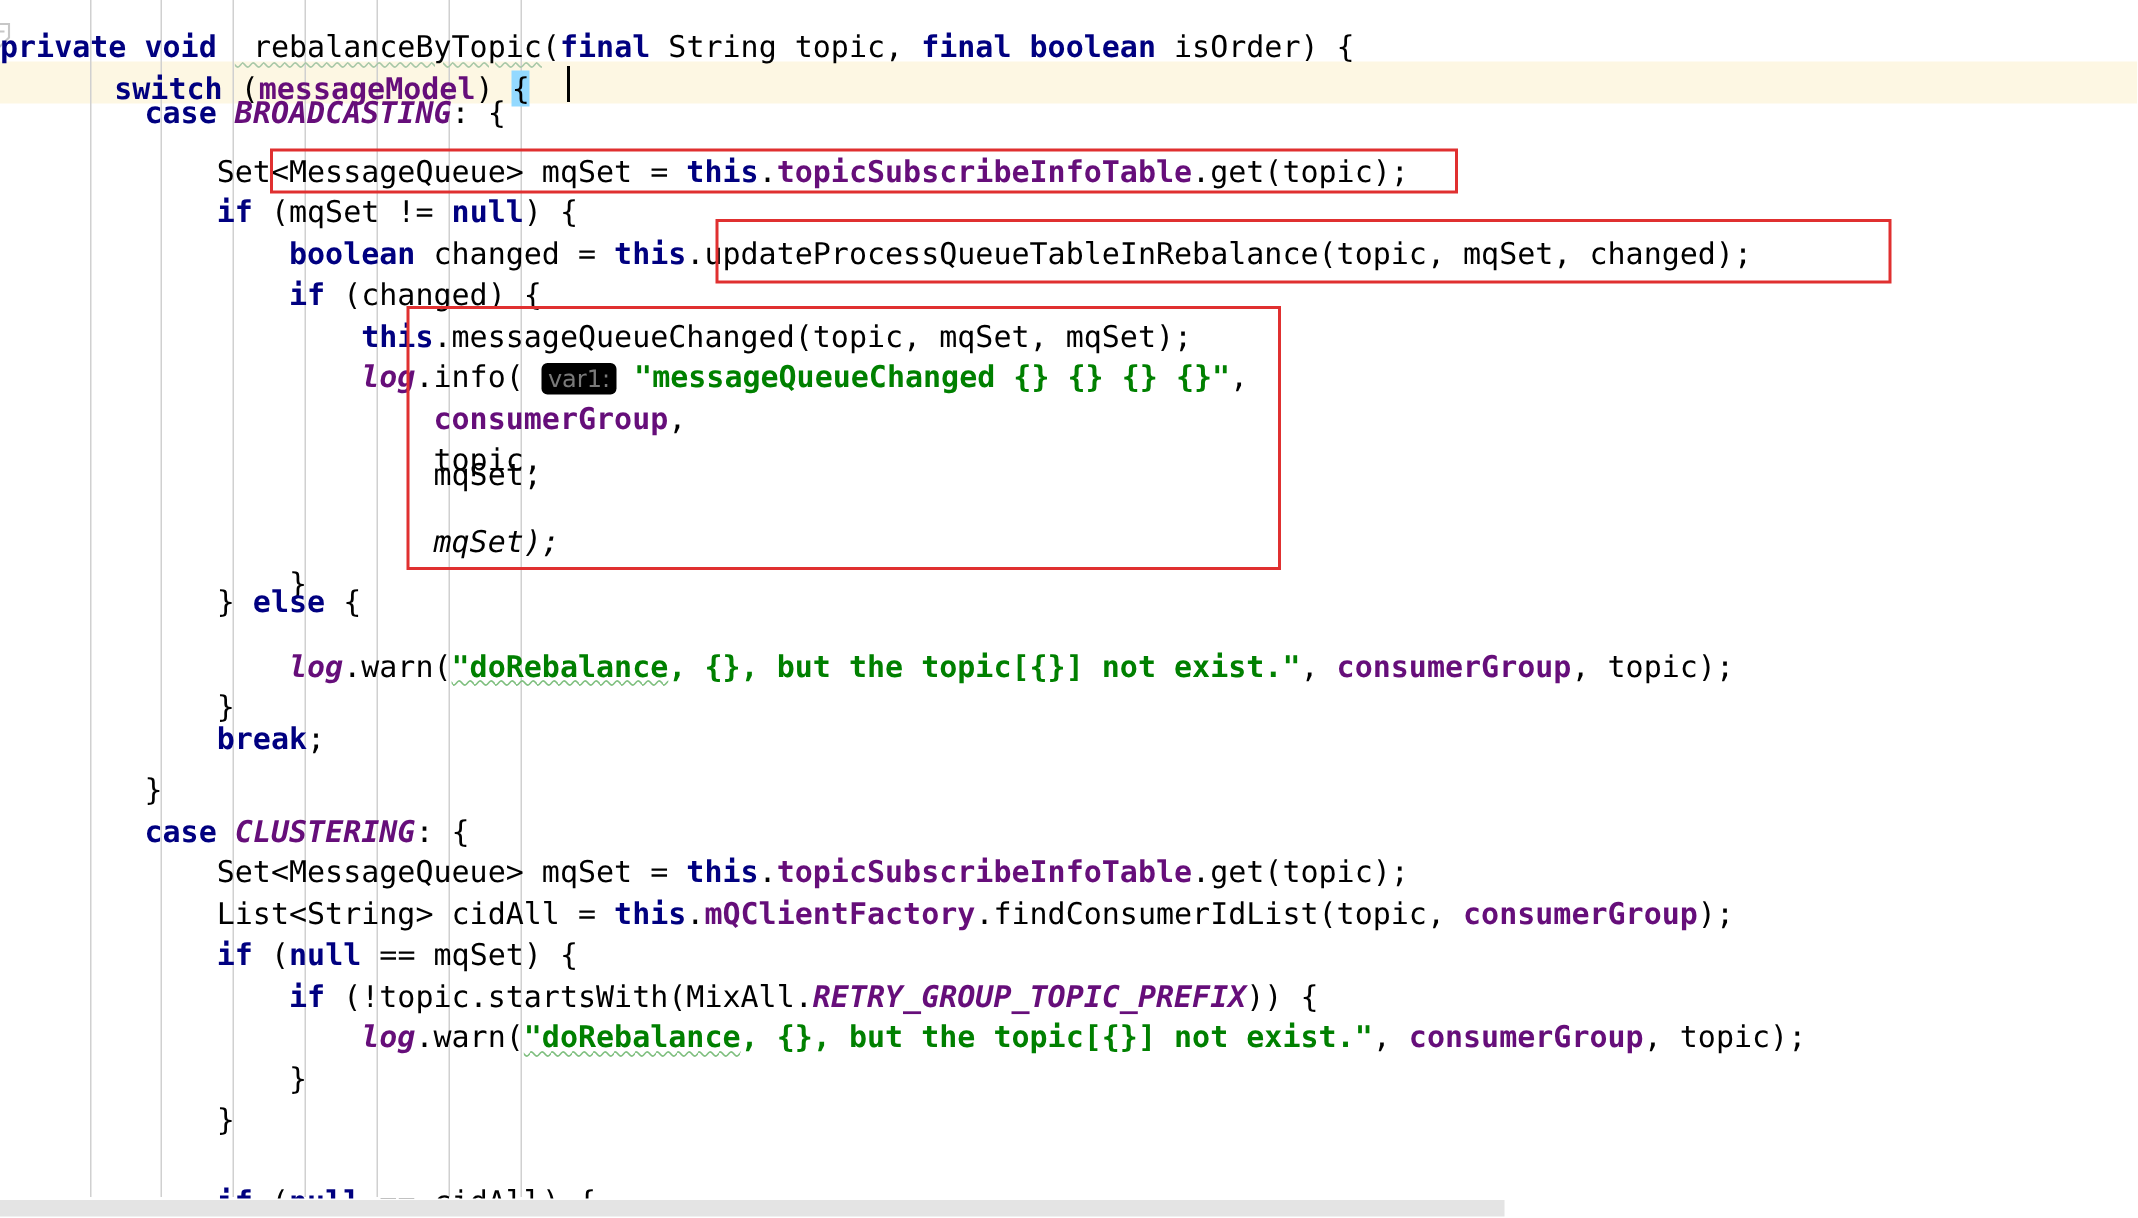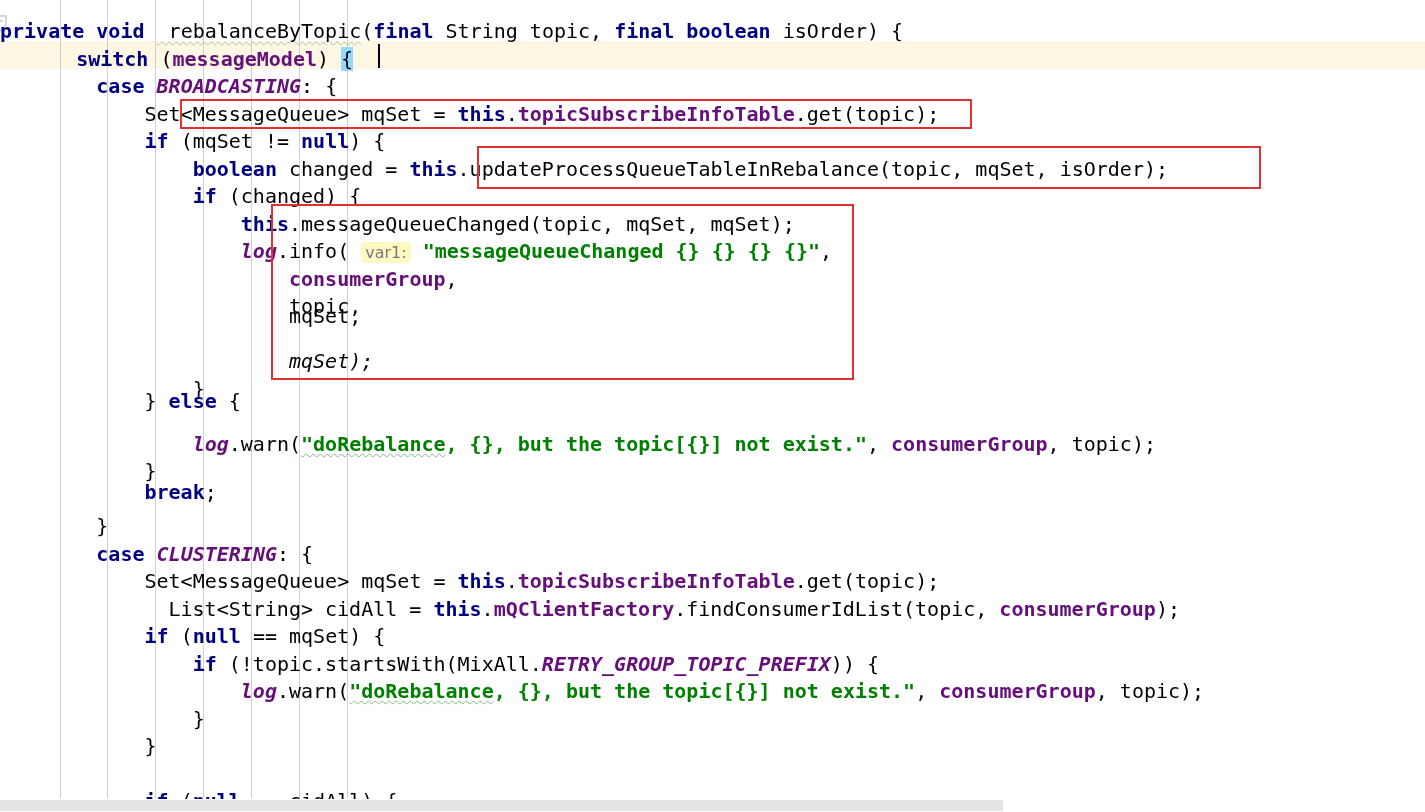--- a/index.html
+++ b/index.html
@@ -89,21 +89,21 @@
     background: #93d9ff;
   }
   .caret {
     position: absolute;
     width: 2px;
     background: #000000;
   }
 
   
   .inlay {
-    background: #fef9c3;
+    background: #000000;
     color: #7a7a7a;
     font-weight: normal;
     font-size: 16px;
     border-radius: 4px;
     padding: 1px 4px 1px 4px;
     font-family: "DejaVu Sans", "Liberation Sans", sans-serif;
   }
 
   
   .hl-box {
@@ -150,40 +150,40 @@
   <div class="gutter-icon">
     <svg viewBox="0 0 16 18" width="16" height="18" aria-hidden="true">
       <path d="M1 1 H13 L13 10 L7 16 L1 16 Z" fill="#ffffff" stroke="#9a9a9a" stroke-width="1.4"></path>
       <path d="M4 6 H10" stroke="#9a9a9a" stroke-width="1.4"></path>
     </svg>
   </div>
 
   <div class="code-layer" id="code-layer">
       <div class="line" style="top: 18px;"><span class="kw">private void </span><span class="plain typo"> rebalanceByTopic</span><span class="plain">(</span><span class="kw">final </span><span class="plain">String topic, </span><span class="kw">final boolean </span><span class="plain">isOrder) {</span></div>
       <div class="line" style="top: 46px; margin-left: 28px;"><span class="kw">    switch </span><span class="plain">(</span><span class="field">messageModel</span><span class="plain">) </span><span class="plain brace-hl">{</span></div>
-      <div class="line" style="top: 73px;"><span class="kw">        case </span><span class="stat">BROADCASTING</span><span class="plain">: {</span></div>
+      <div class="line" style="top: 62px;"><span class="kw">        case </span><span class="stat">BROADCASTING</span><span class="plain">: {</span></div>
       <div class="line" style="top: 101px;"><span class="plain">            Set&lt;MessageQueue&gt; mqSet = </span><span class="kw">this</span><span class="plain">.</span><span class="field">topicSubscribeInfoTable</span><span class="plain">.get(topic);</span></div>
       <div class="line" style="top: 128px;"><span class="kw">            if </span><span class="plain">(mqSet != </span><span class="kw">null</span><span class="plain">) {</span></div>
-      <div class="line" style="top: 156px;"><span class="kw">                boolean </span><span class="plain">changed = </span><span class="kw">this</span><span class="plain">.updateProcessQueueTableInRebalance(topic, mqSet, isOrder);</span></div>
+      <div class="line" style="top: 156px;"><span class="kw">                boolean </span><span class="plain">changed = </span><span class="kw">this</span><span class="plain">.updateProcessQueueTableInRebalance(topic, mqSet, changed);</span></div>
       <div class="line" style="top: 183px;"><span class="kw">                if </span><span class="plain">(changed) {</span></div>
       <div class="line" style="top: 211px;"><span class="kw">                    this</span><span class="plain">.messageQueueChanged(topic, mqSet, mqSet);</span></div>
       <div class="line" style="top: 238px;"><span class="stat">                    log</span><span class="plain">.info( </span><span class="inlay">var1:</span><span class="str"> "messageQueueChanged {} {} {} {}"</span><span class="plain">,</span></div>
       <div class="line" style="top: 266px;"><span class="field">                        consumerGroup</span><span class="plain">,</span></div>
       <div class="line" style="top: 293px;"><span class="plain">                        topic,</span></div>
       <div class="line" style="top: 303px;"><span class="plain">                        mqSet,</span></div>
       <div class="line" style="top: 348px; font-style: italic;"><span class="plain">                        mqSet);</span></div>
       <div class="line" style="top: 376px;"><span class="plain">                }</span></div>
       <div class="line" style="top: 388px;"><span class="plain">            } </span><span class="kw">else </span><span class="plain">{</span></div>
       <div class="line" style="top: 431px;"><span class="stat">                log</span><span class="plain">.warn(</span><span class="str typo-green">"doRebalance</span><span class="str">, {}, but the topic[{}] not exist."</span><span class="plain">, </span><span class="field">consumerGroup</span><span class="plain">, topic);</span></div>
       <div class="line" style="top: 458px;"><span class="plain">            }</span></div>
       <div class="line" style="top: 479px;"><span class="kw">            break</span><span class="plain">;</span></div>
       <div class="line" style="top: 513px;"><span class="plain">        }</span></div>
       <div class="line" style="top: 541px;"><span class="kw">        case </span><span class="stat">CLUSTERING</span><span class="plain">: {</span></div>
       <div class="line" style="top: 568px;"><span class="plain">            Set&lt;MessageQueue&gt; mqSet = </span><span class="kw">this</span><span class="plain">.</span><span class="field">topicSubscribeInfoTable</span><span class="plain">.get(topic);</span></div>
-      <div class="line" style="top: 596px; padding-left: 24px;"><span class="plain">            List&lt;String&gt; cidAll = </span><span class="kw">this</span><span class="plain">.</span><span class="field">mQClientFactory</span><span class="plain">.findConsumerIdList(topic, </span><span class="field">consumerGroup</span><span class="plain">);</span></div>
+      <div class="line" style="top: 596px;"><span class="plain">            List&lt;String&gt; cidAll = </span><span class="kw">this</span><span class="plain">.</span><span class="field">mQClientFactory</span><span class="plain">.findConsumerIdList(topic, </span><span class="field">consumerGroup</span><span class="plain">);</span></div>
       <div class="line" style="top: 623px;"><span class="kw">            if </span><span class="plain">(</span><span class="kw">null</span><span class="plain"> == mqSet) {</span></div>
       <div class="line" style="top: 651px;"><span class="kw">                if </span><span class="plain">(!topic.startsWith(MixAll.</span><span class="stat">RETRY_GROUP_TOPIC_PREFIX</span><span class="plain">)) {</span></div>
       <div class="line" style="top: 678px;"><span class="stat">                    log</span><span class="plain">.warn(</span><span class="str typo-green">"doRebalance</span><span class="str">, {}, but the topic[{}] not exist."</span><span class="plain">, </span><span class="field">consumerGroup</span><span class="plain">, topic);</span></div>
       <div class="line" style="top: 706px;"><span class="plain">                }</span></div>
       <div class="line" style="top: 733px;"><span class="plain">            }</span></div>
       <div class="line" style="top: 788px;"><span class="kw">            if </span><span class="plain">(</span><span class="kw">null</span><span class="plain"> == cidAll) {</span></div>
     </div>
 
   <div class="caret" id="caret" style="left: 378px; top: 44px; width: 2px; height: 24px;"></div>
 

